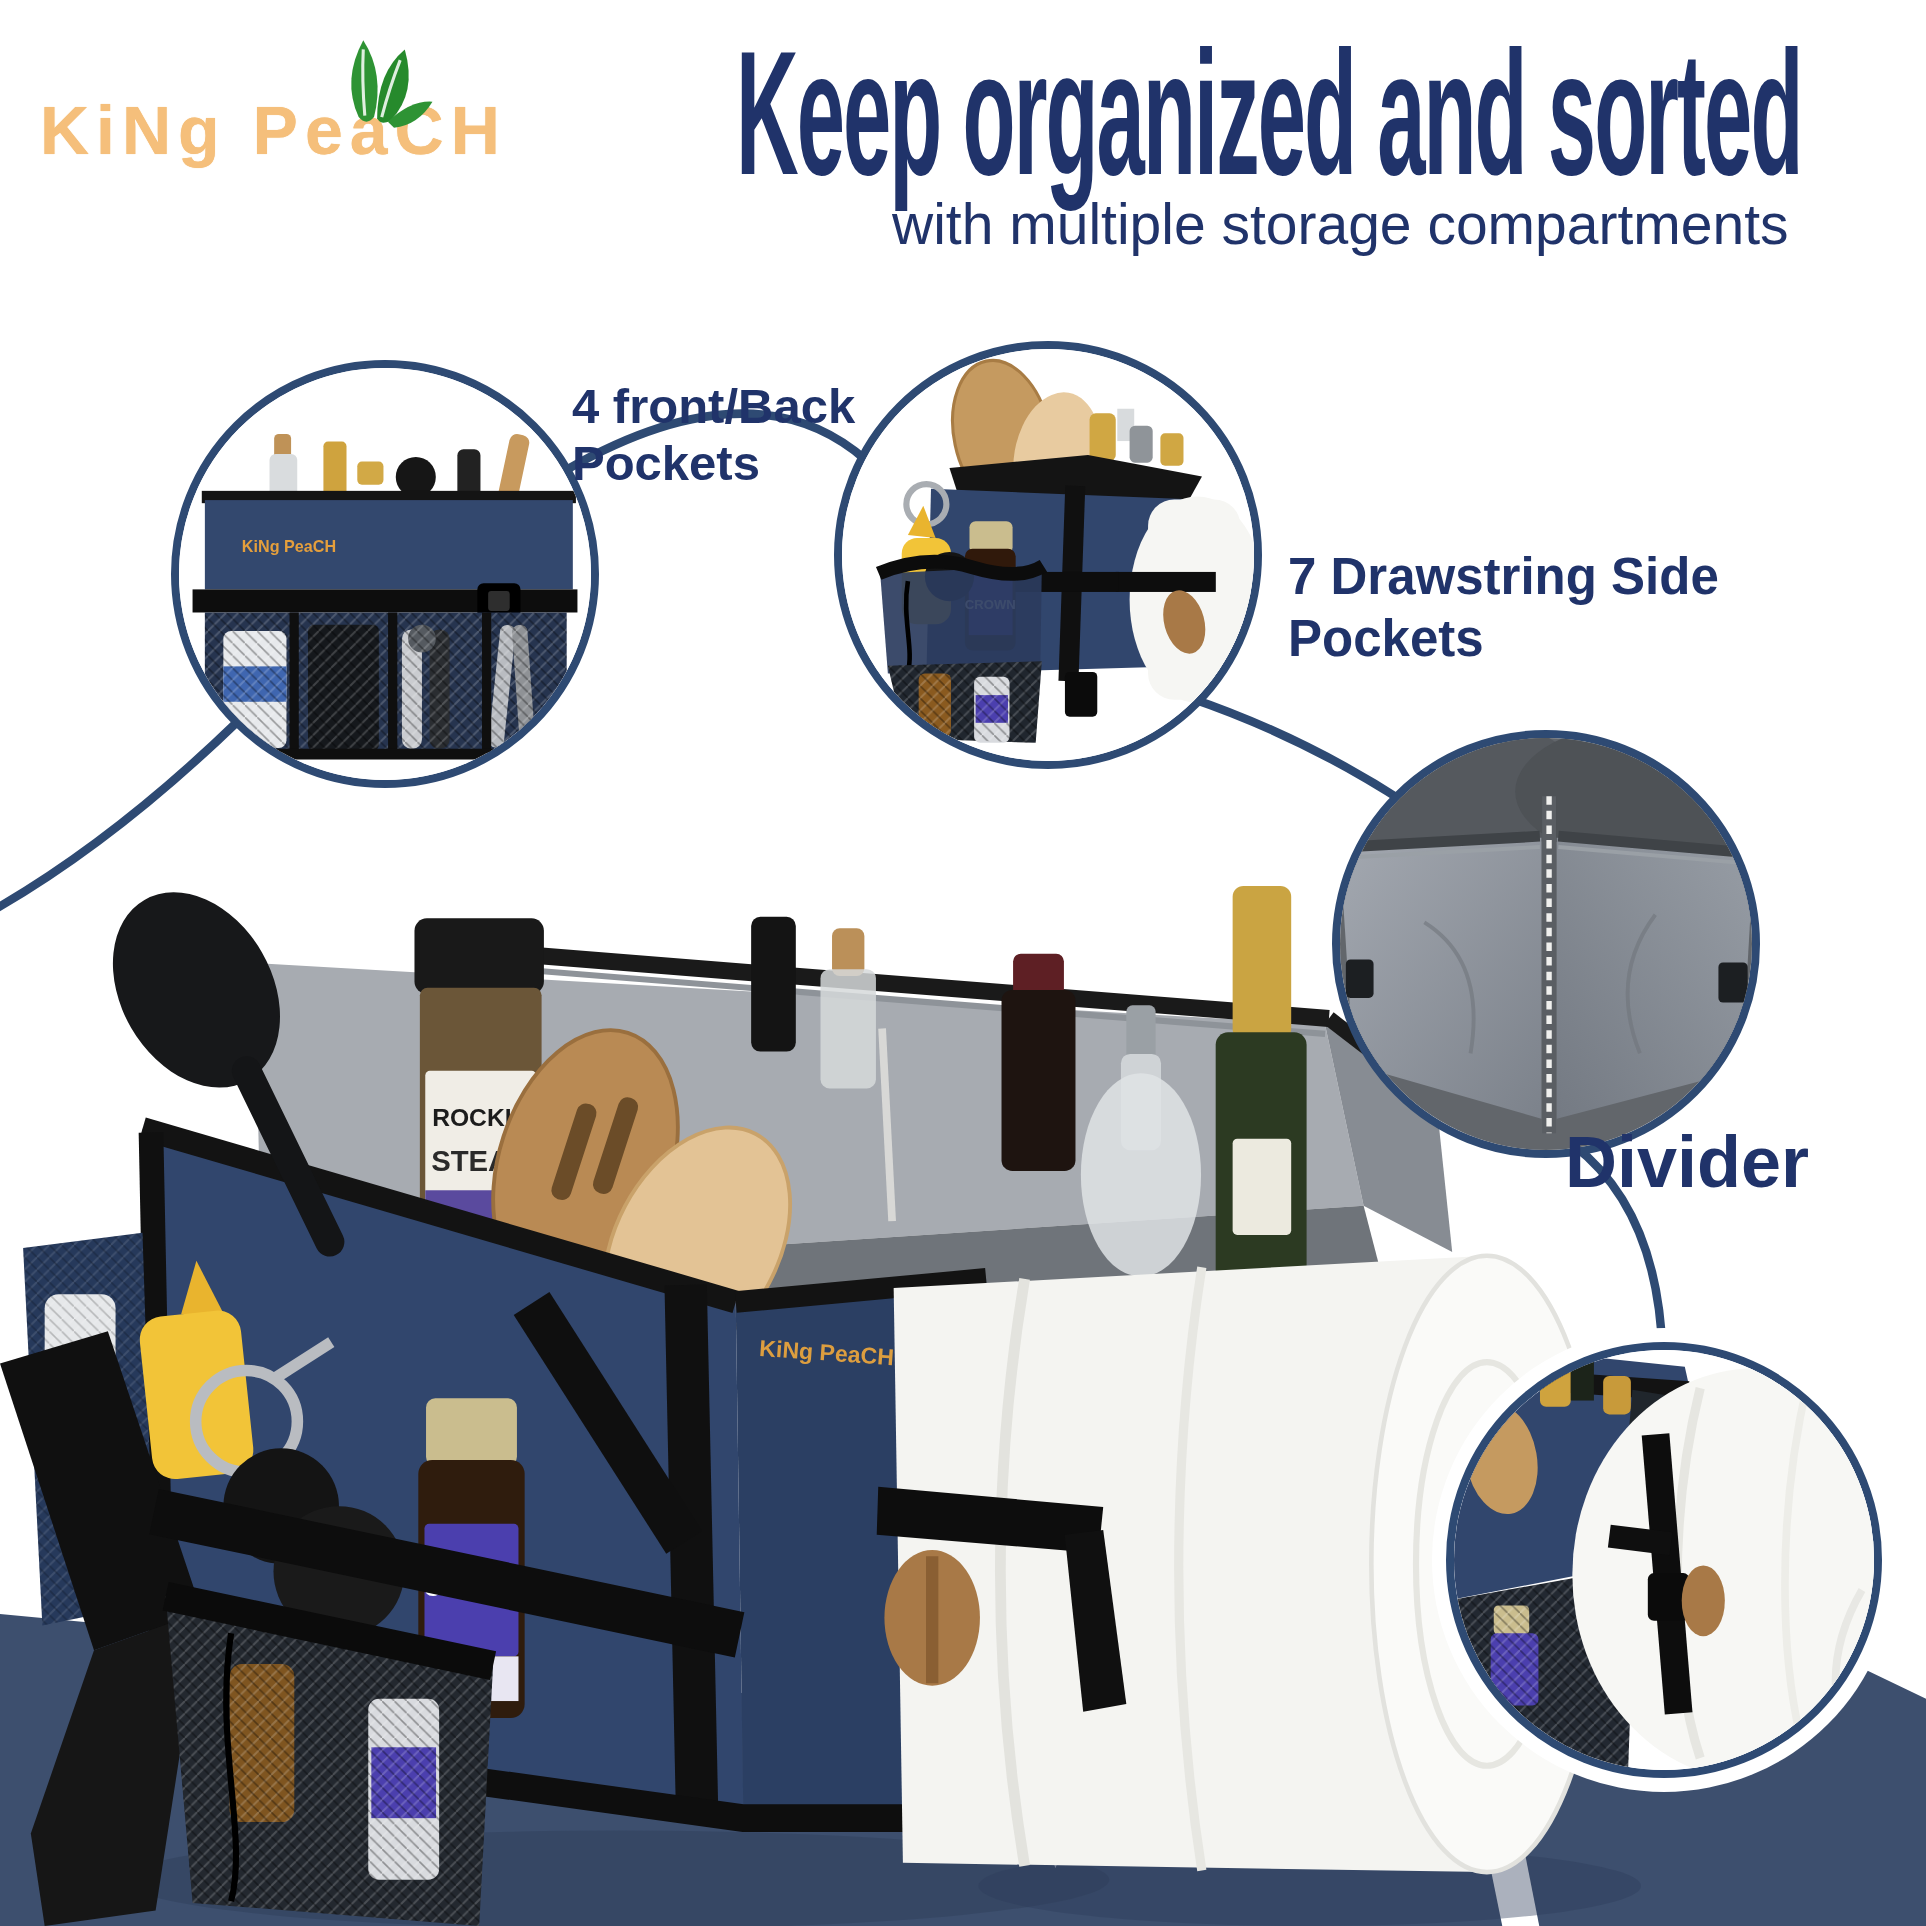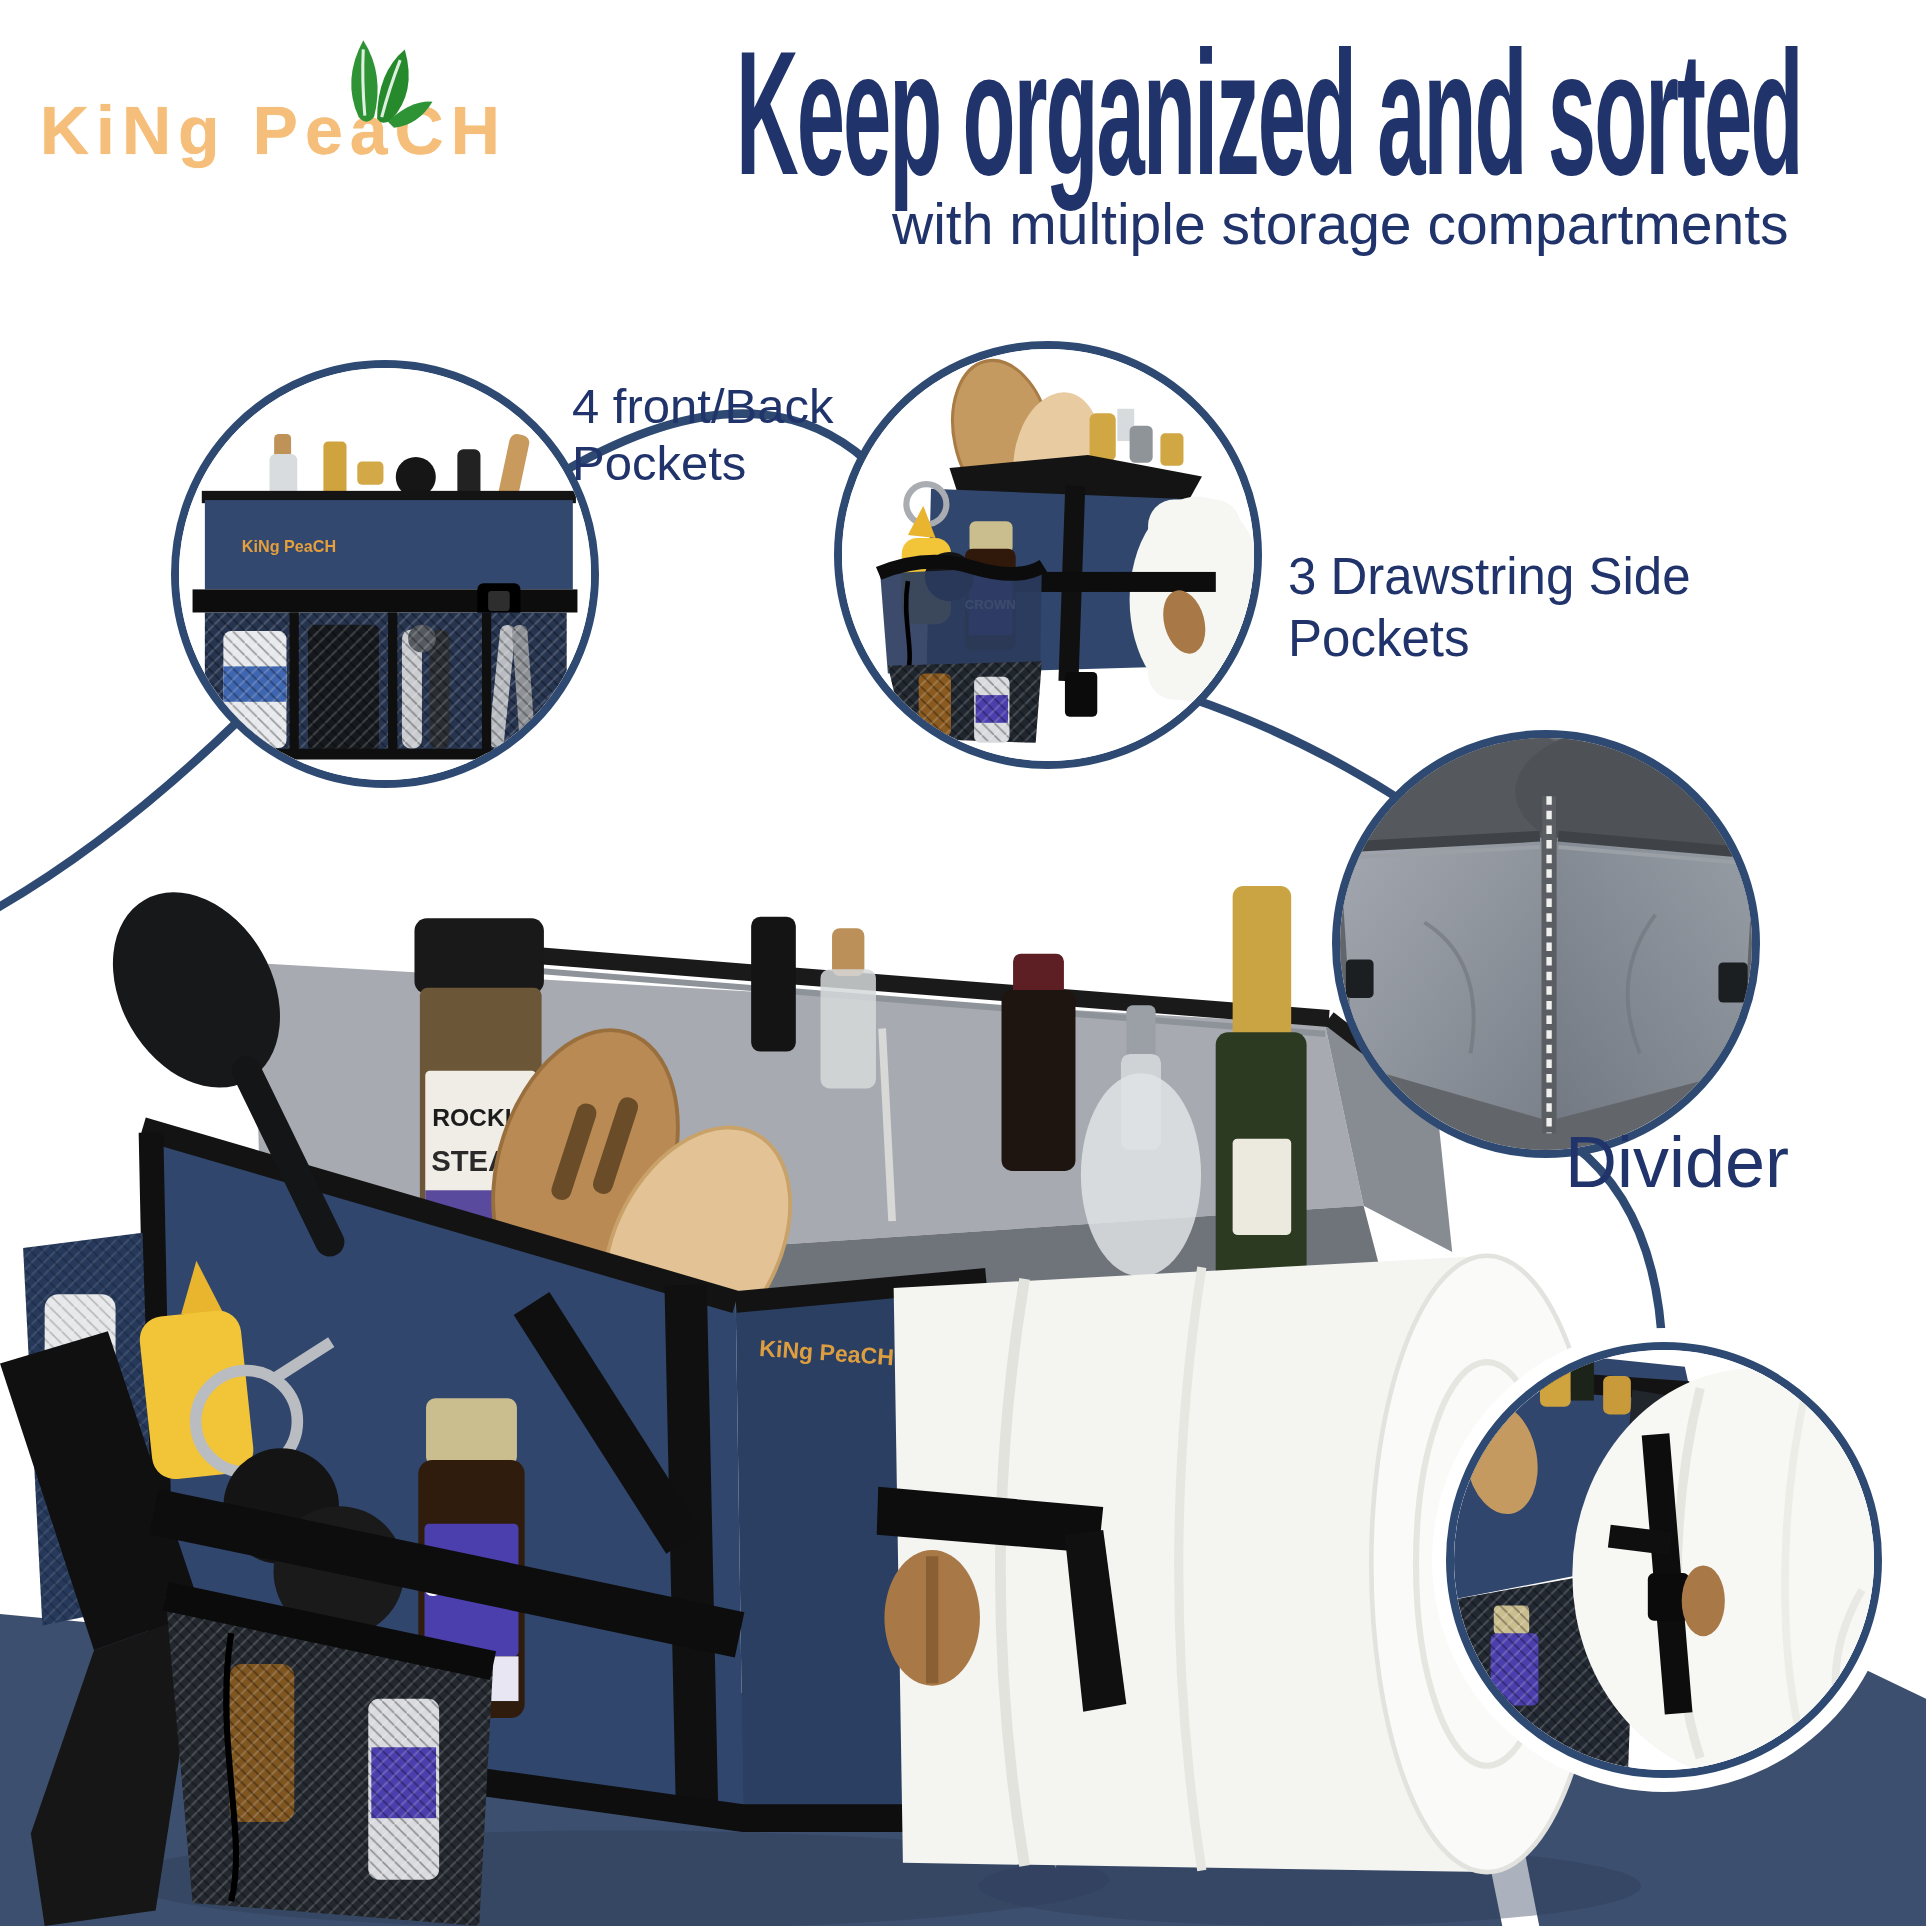--- a/index.html
+++ b/index.html
@@ -12,21 +12,21 @@
   .circle svg{position:absolute;left:-8.5px;top:-8.5px;}
   #circle4{box-shadow:0 0 0 14px #ffffff;}
   .txt{position:absolute;z-index:4;color:#20336a;}
   #brand-logo{position:absolute;left:40px;top:91px;z-index:4;}
   #brand-logo .logo-text{font-size:68px;font-weight:bold;letter-spacing:7px;color:#f5bf7b;
         text-shadow:0 0 0.8px #f0b567;}
   #leaves{position:absolute;left:271px;top:-65px;}
   #page-title{left:736px;top:10.8px;font-size:177px;font-weight:bold;letter-spacing:-3.9px;
         white-space:nowrap;transform:scaleX(0.49);transform-origin:left top;}
   #page-subtitle{left:892px;top:173px;font-size:57px;white-space:nowrap;margin-top:18px;}
-  .callout{font-size:49px;line-height:57px;white-space:nowrap;}
+  .callout{font-size:49px;line-height:57px;white-space:nowrap;font-weight:bold;}
   #callout-front{left:572px;top:378px;}
   #callout-drawstring{left:1288px;top:546px;font-size:51px;line-height:62px;}
   #callout-divider{left:1565px;top:1134px;font-size:72px;}
   #callout-papertowel{left:1615px;top:1769px;font-size:45px;line-height:52px;color:#f3f5f8;}
 </style>
 </head>
 <body>
 
 <div id="canvas">
 
@@ -324,21 +324,21 @@
 
 <div class="txt" id="page-title">Keep organized and sorted</div>
 <div class="txt" id="page-subtitle">with multiple storage compartments</div>
 
 <div class="txt callout" id="callout-front">
   <div>4 front/Back</div>
   <div>Pockets</div>
 </div>
 
 <div class="txt callout" id="callout-drawstring">
-  <div>3 Drawstring Side</div>
+  <div>7 Drawstring Side</div>
   <div>Pockets</div>
 </div>
 
 <div class="txt callout" id="callout-divider">Divider</div>
 
 
 </div>
 
 
 </body></html>

